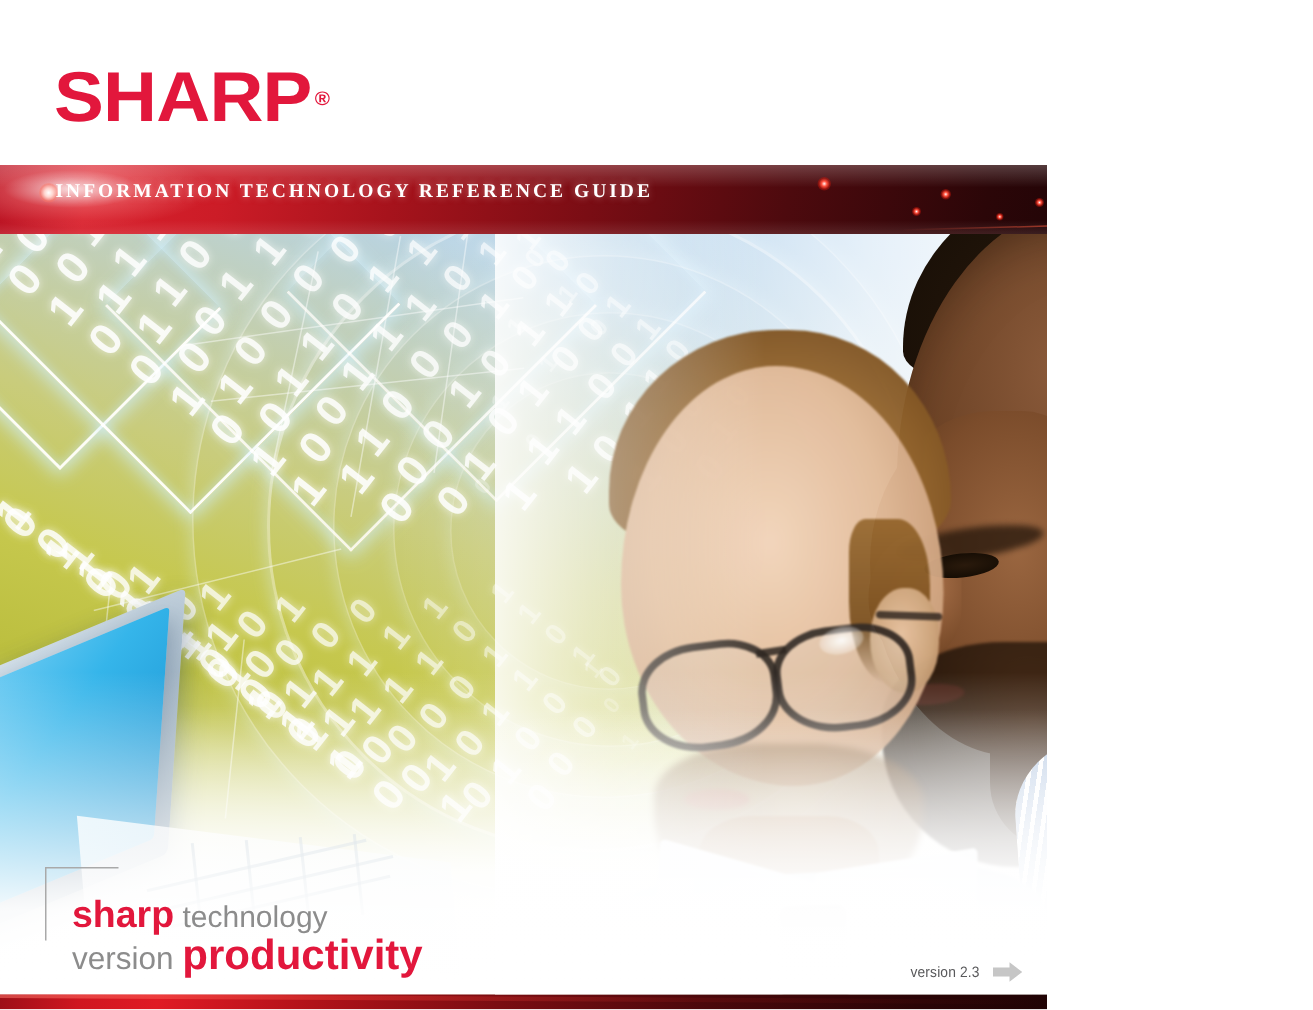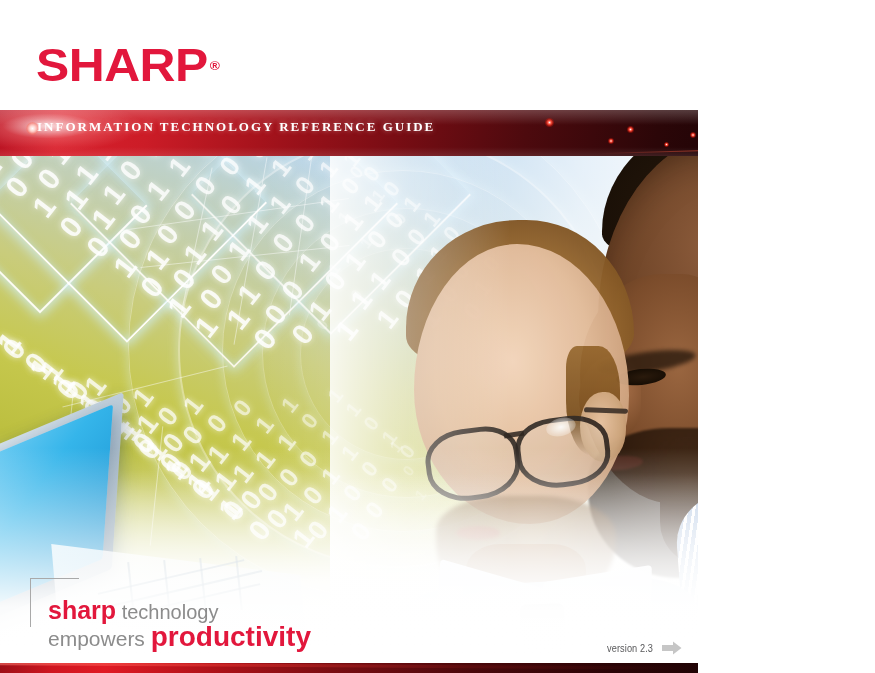--- a/index.html
+++ b/index.html
@@ -844,21 +844,21 @@
       <div id="photo-fadeleft"></div>
       <div id="photo-fadebot"></div>
     </div>
 
     <div id="hero-botfade"></div>
   </div>
 
   <div id="tagline-block">
     <div id="corner-bracket"></div>
     <div id="tagline-line1"><span class="t-red-sm">sharp</span><span class="t-gray-sm">&nbsp;</span><span class="t-gray-sm">technology</span></div>
-    <div id="tagline-line2"><span class="t-gray-md">empowers</span><span class="t-gray-md">&nbsp;</span><span class="t-red-lg">productivity</span></div>
+    <div id="tagline-line2"><span class="t-gray-md">version</span><span class="t-gray-md">&nbsp;</span><span class="t-red-lg">productivity</span></div>
   </div>
 
   <div id="version-block">
     <span id="version-label">version 2.3</span>
     <svg id="version-arrow" width="20" height="14" viewBox="0 0 20 14">
       <path d="M0 4 L11 4 L11 0.5 L19.5 7 L11 13.5 L11 10 L0 10 Z" fill="#c6c6c6"></path>
     </svg>
   </div>
 
   <div id="bottom-strip">

